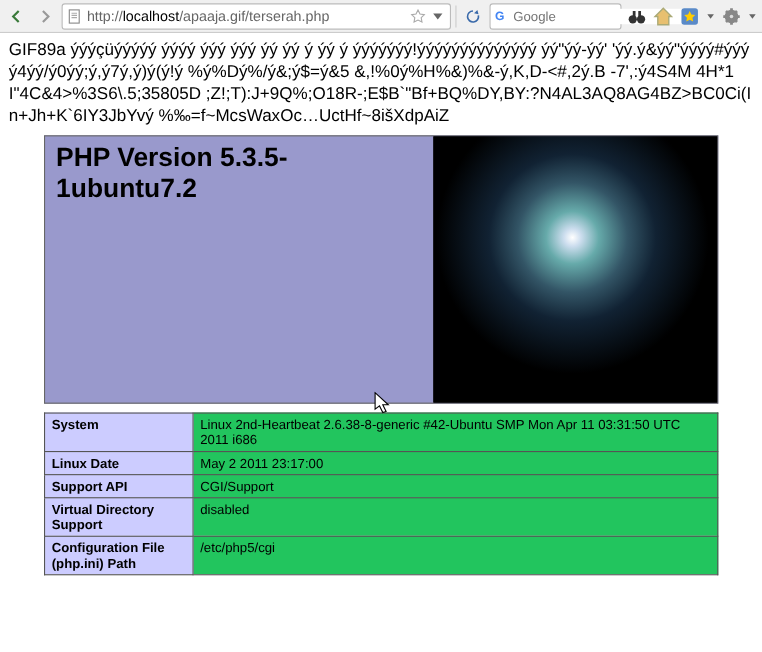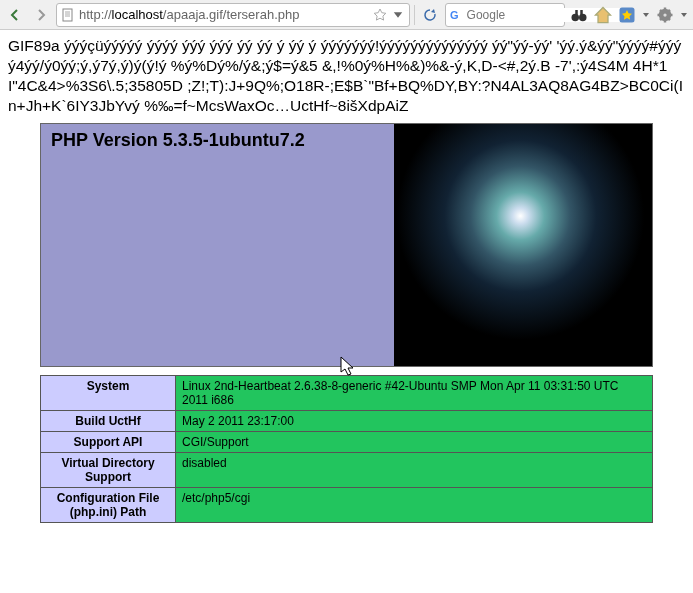--- a/index.html
+++ b/index.html
@@ -16,29 +16,29 @@
     .vbar { width: 1px; height: 20px; background: #ccc; }
     .search-wrap { display: flex; align-items: center; background: #fff; border: 1px solid #bbb; border-radius: 3px; height: 24px; padding: 0 4px; gap: 4px; width: 120px; }
     .search-input { flex: 1; border: none; outline: none; font-size: 12px; color: #737373; }
     .tb-ico { width: 20px; height: 20px; display: flex; align-items: center; justify-content: center; cursor: pointer; }
     
     .content { padding: 6px 8px; overflow: hidden; }
     .garbage { font-family: Liberation Sans, sans-serif; font-size: 15.5px; line-height: 1.3; margin-bottom: 4px; word-break: break-all; }
     
     .phpbox { border: 1px solid #666; background: #9999cc; display: flex; margin: 6px 32px 8px 32px; height: 244px; }
     .php-left { flex: 1; padding: 6px 10px; }
-    .php-title { font-weight: bold; font-size: 18px; }
+    .php-title { font-weight: bold; font-size: 24px; }
     .php-right { width: 258px; height: 100%; }
     .php-img { width: 100%; height: 100%; background: #000 radial-gradient(circle at 49% 38%, #fff 0%, #cde 4%, #6aa 12%, #356 25%, #123 38%, #000 62%); position: relative; }
     
     .cursor { position: absolute; left: 340px; top: 356px; pointer-events: none; }
     
     .info-table { border-collapse: collapse; margin: 8px 32px 0 32px; width: calc(100% - 64px); font-size: 12px; }
     .info-table td { border: 1px solid #555; padding: 3px 6px; vertical-align: top; }
-    .info-table td.k { background: #ccccff; font-weight: bold; width: 135px; text-align: center; }
+    .info-table td.k { background: #ccccff; font-weight: bold; width: 135px; }
     .info-table td.v { background: #22c55e; }
   </style>
 </head>
 <body>
 
 <div class="toolbar">
   <div class="nav-btn">
     <svg viewBox="0 0 16 16">
         <path d="M10 3 L5 8 L10 13" fill="none" stroke="#3a7a3a" stroke-width="2"></path>
       </svg>
@@ -137,21 +137,21 @@
     </div>
   </div>
 
   <table class="info-table">
     <tbody id="info-body">
         <tr>
           <td class="k">System</td>
           <td class="v">Linux 2nd-Heartbeat 2.6.38-8-generic #42-Ubuntu SMP Mon Apr 11 03:31:50 UTC 2011 i686</td>
         </tr>
         <tr>
-          <td class="k">Build UctHf</td>
+          <td class="k">Linux Date</td>
           <td class="v">May 2 2011 23:17:00</td>
         </tr>
         <tr>
           <td class="k">Support API</td>
           <td class="v">CGI/Support</td>
         </tr>
         <tr>
           <td class="k">Virtual Directory Support</td>
           <td class="v">disabled</td>
         </tr>

